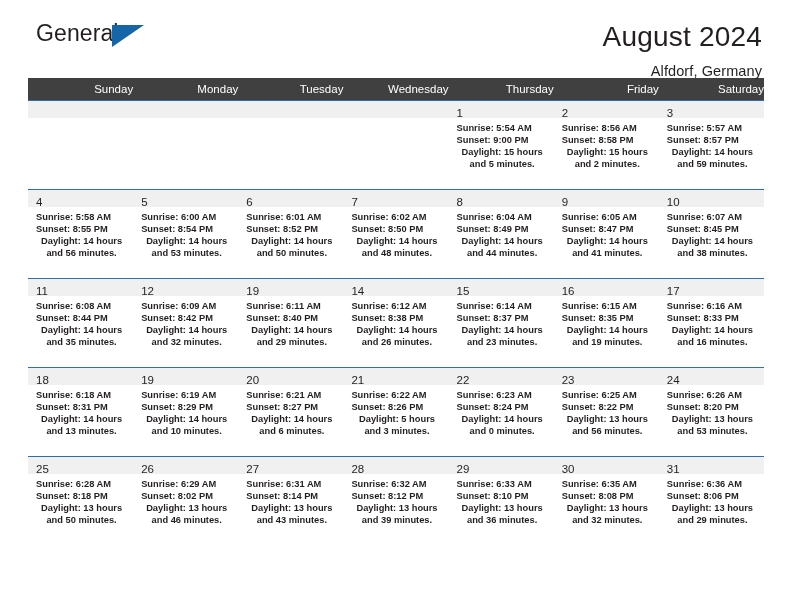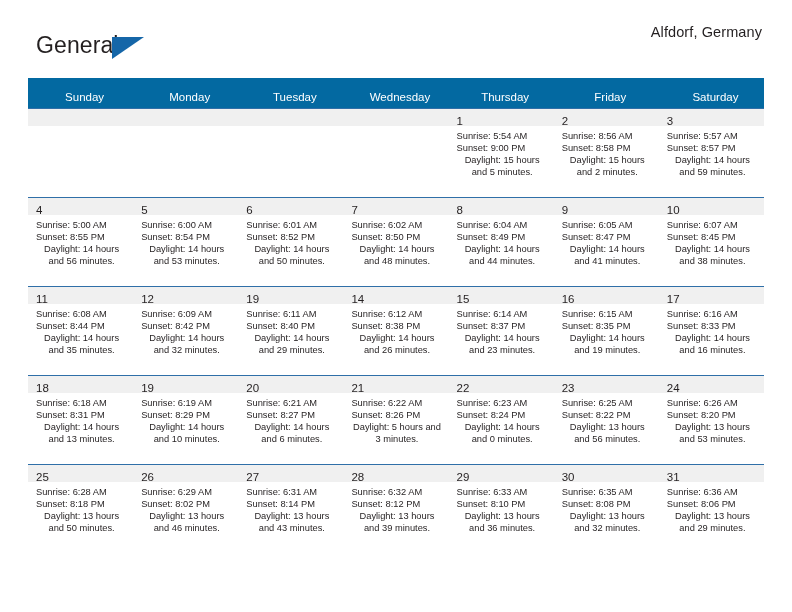--- a/index.html
+++ b/index.html
@@ -30,21 +30,20 @@
     height: 78px;
     padding-top: 22px;
     box-sizing: border-box;
   }
   .brand {
     position: relative;
     width: 130px;
     height: 52px;
     padding-left: 8px;
     box-sizing: border-box;
-    margin-top: 12px;
   }
   .brand-general {
     font-size: 23px;
     letter-spacing: 0.1px;
     color: #231f20;
     line-height: 1;
     font-family: "Liberation Sans", sans-serif;
   }
   .brand-blue {
     font-size: 23px;
@@ -70,37 +69,37 @@
   .cal-title {
     font-size: 28px;
     font-weight: normal;
     color: #231f20;
     line-height: 1.05;
     letter-spacing: 0.2px;
   }
   .cal-subtitle {
     font-size: 14.5px;
     color: #231f20;
-    margin-top: 2px;
+    margin-top: 12px;
     letter-spacing: 0.1px;
   }
 
   
   .calendar {
     width: 736px;
     border-collapse: collapse;
     table-layout: fixed;
   }
   .calendar th {
-    background: #0369a1;
+    background: #404040;
     color: #ffffff;
     font-size: 11.5px;
     font-weight: normal;
-    text-align: center;
-    padding: 13px 0 5px 8px;
+    text-align: right;
+    padding: 5px 0 5px 8px;
     height: 19px;
     box-sizing: border-box;
     border: none;
   }
   .calendar td {
     vertical-align: top;
     width: 105.14px;
     height: 88px;
     padding: 0;
     border: none;
@@ -121,40 +120,42 @@
   .daynum {
     font-size: 11.5px;
     color: #231f20;
     line-height: 13px;
   }
   .dayinfo {
     padding: 4px 6px 0 8px;
     font-size: 9.3px;
     line-height: 12.1px;
     color: #231f20;
+    font-weight: bold;
   }
   .dayinfo div {
     white-space: nowrap;
   }
   .dayinfo .wrap {
     white-space: normal;
     text-align: center;
   }
 </style>
 </head>
 <body>
 
 <div class="page">
 
   <div class="header">
     <div class="brand">
       <div class="brand-general">General</div>
       <div class="brand-triangle"></div>
     </div>
     <div class="title-block">
+      <div class="cal-title">August 2024</div>
       <div class="cal-subtitle">Alfdorf, Germany</div>
     </div>
   </div>
 
   <table class="calendar">
     <thead>
       <tr id="weekday-row">
           <th>Sunday</th>
           <th>Monday</th>
           <th>Tuesday</th>
@@ -215,21 +216,21 @@
                 <div class="wrap">Daylight: 14 hours and 59 minutes.</div>
               </div>
             </div>
           </td>
         </tr>
         <tr>
           <td>
             <div class="daycell">
               <div class="daynum-band"><span class="daynum">4</span></div>
               <div class="dayinfo">
-                <div>Sunrise: 5:00 AM</div>
+                <div>Sunrise: 5:58 AM</div>
                 <div>Sunset: 8:55 PM</div>
                 <div class="wrap">Daylight: 14 hours and 56 minutes.</div>
               </div>
             </div>
           </td>
           <td>
             <div class="daycell">
               <div class="daynum-band"><span class="daynum">5</span></div>
               <div class="dayinfo">
                 <div>Sunrise: 6:00 AM</div>

